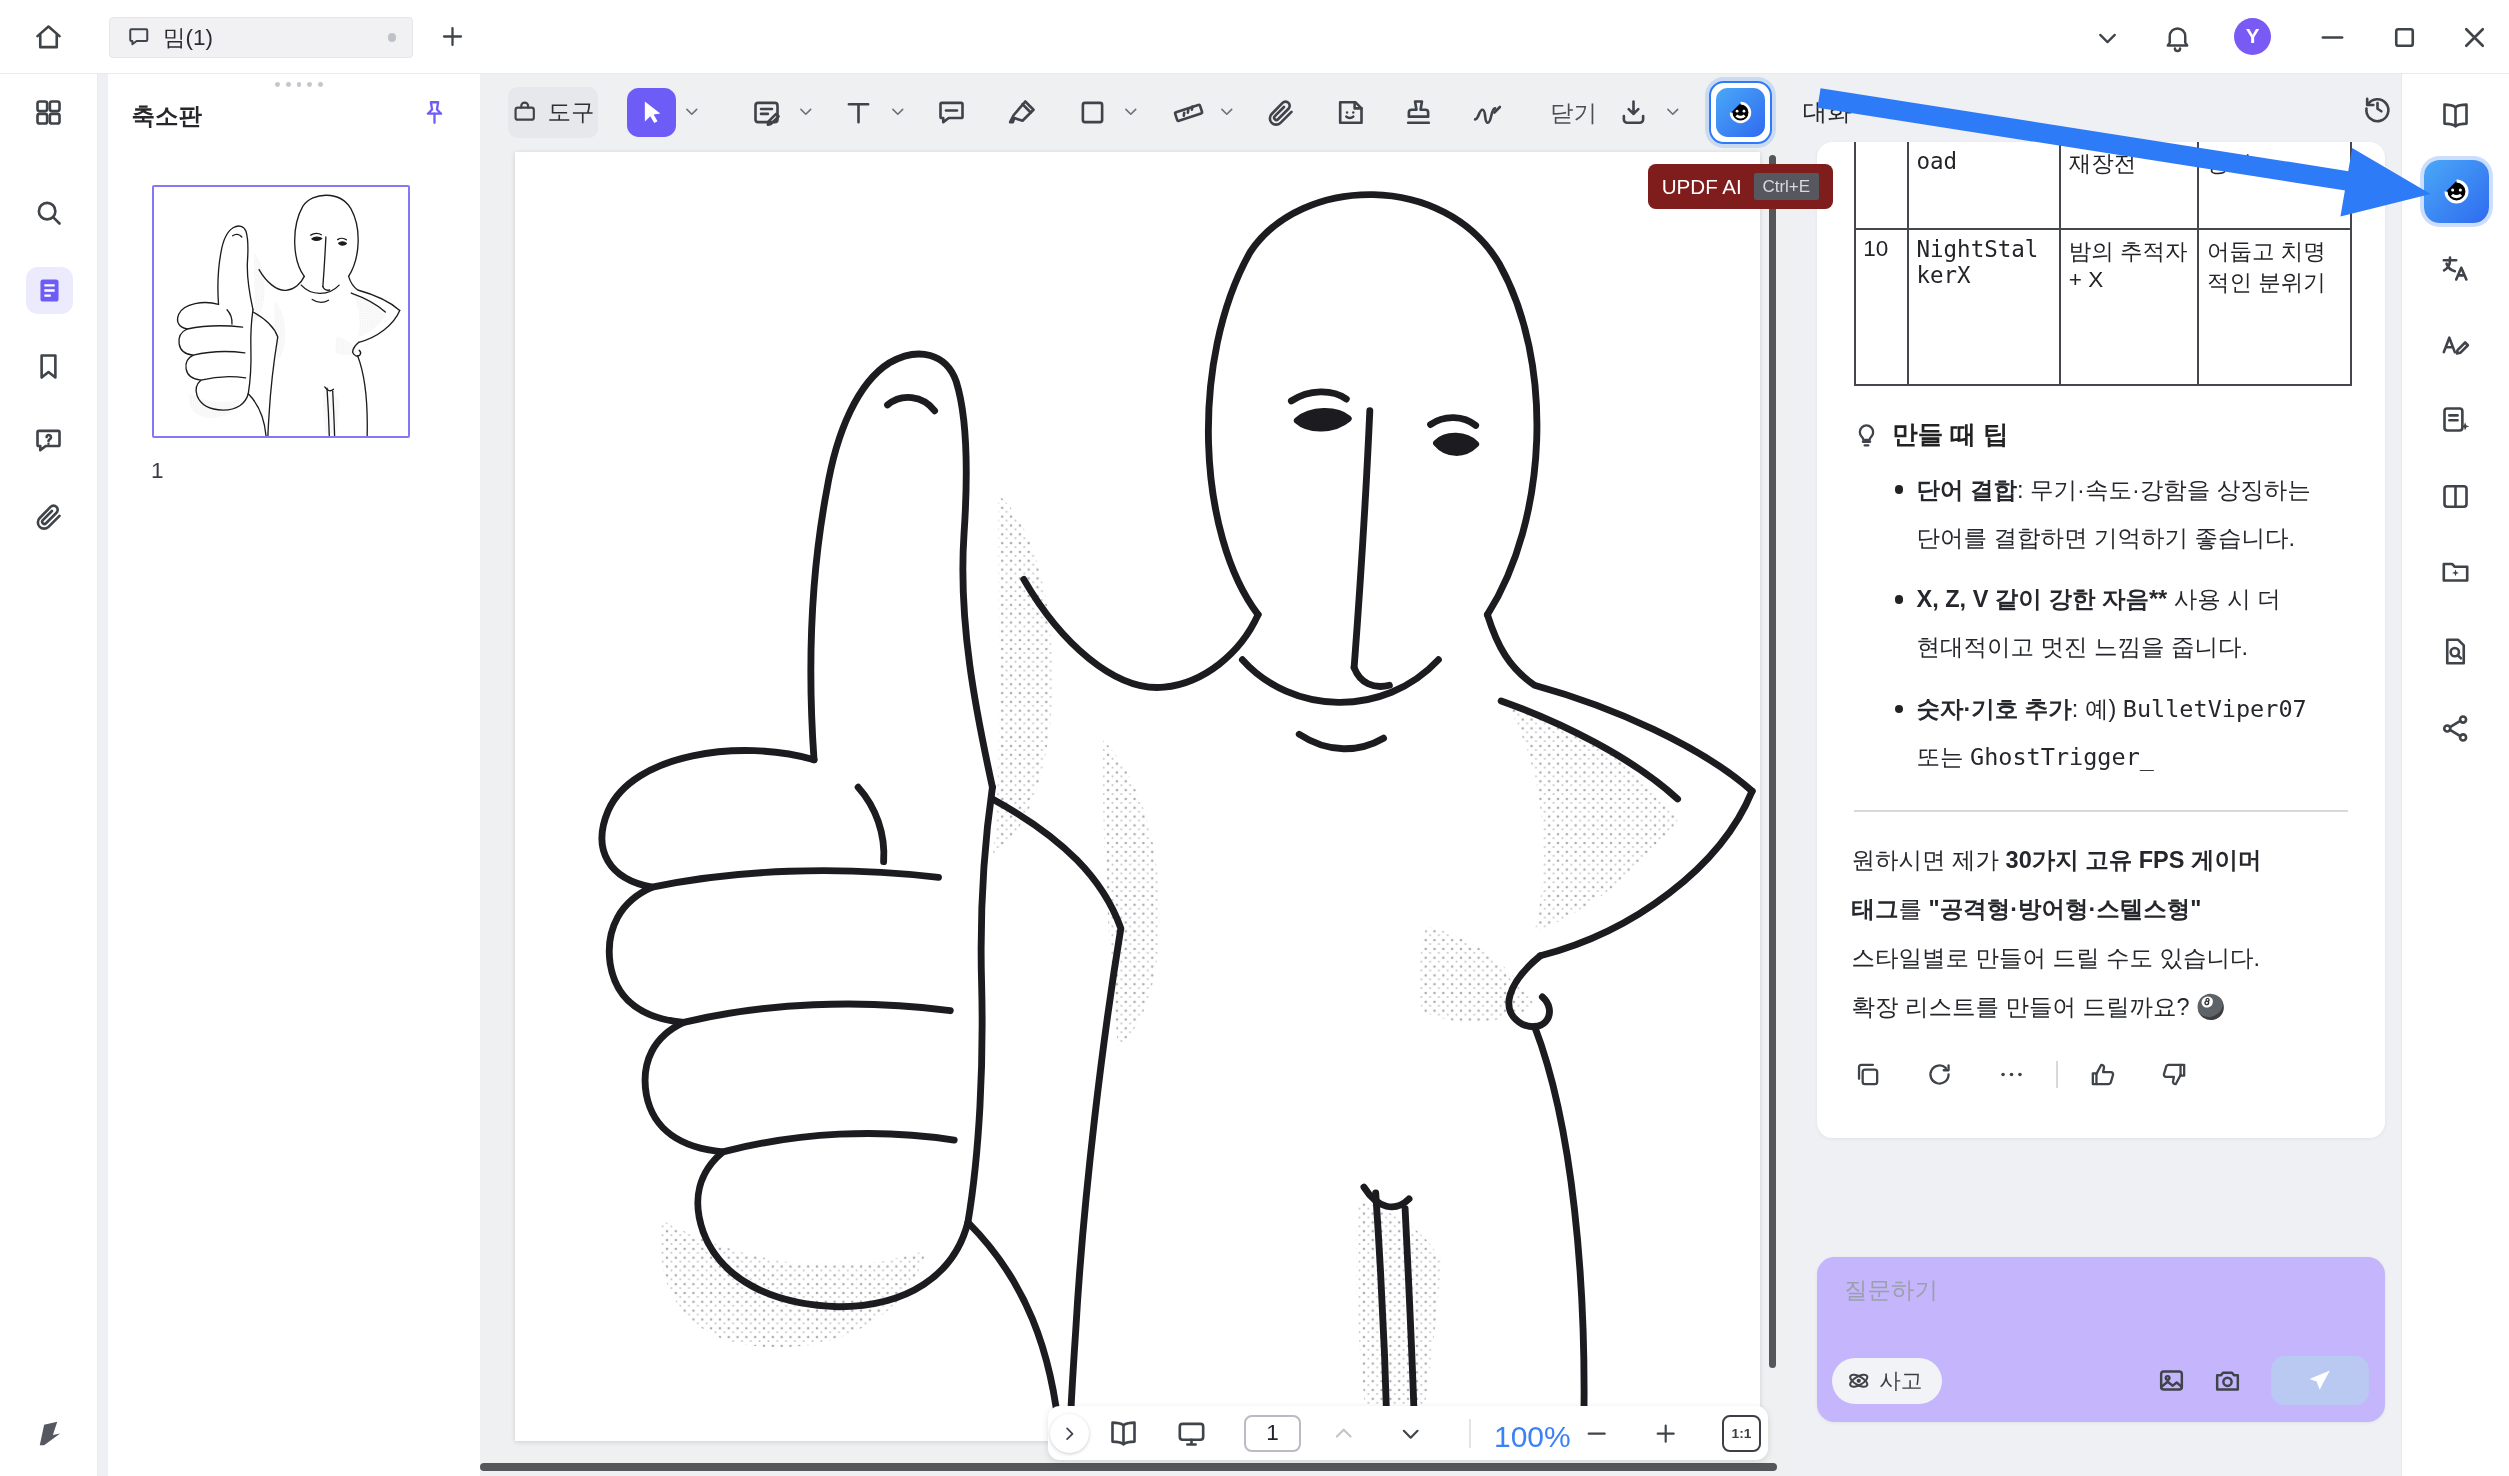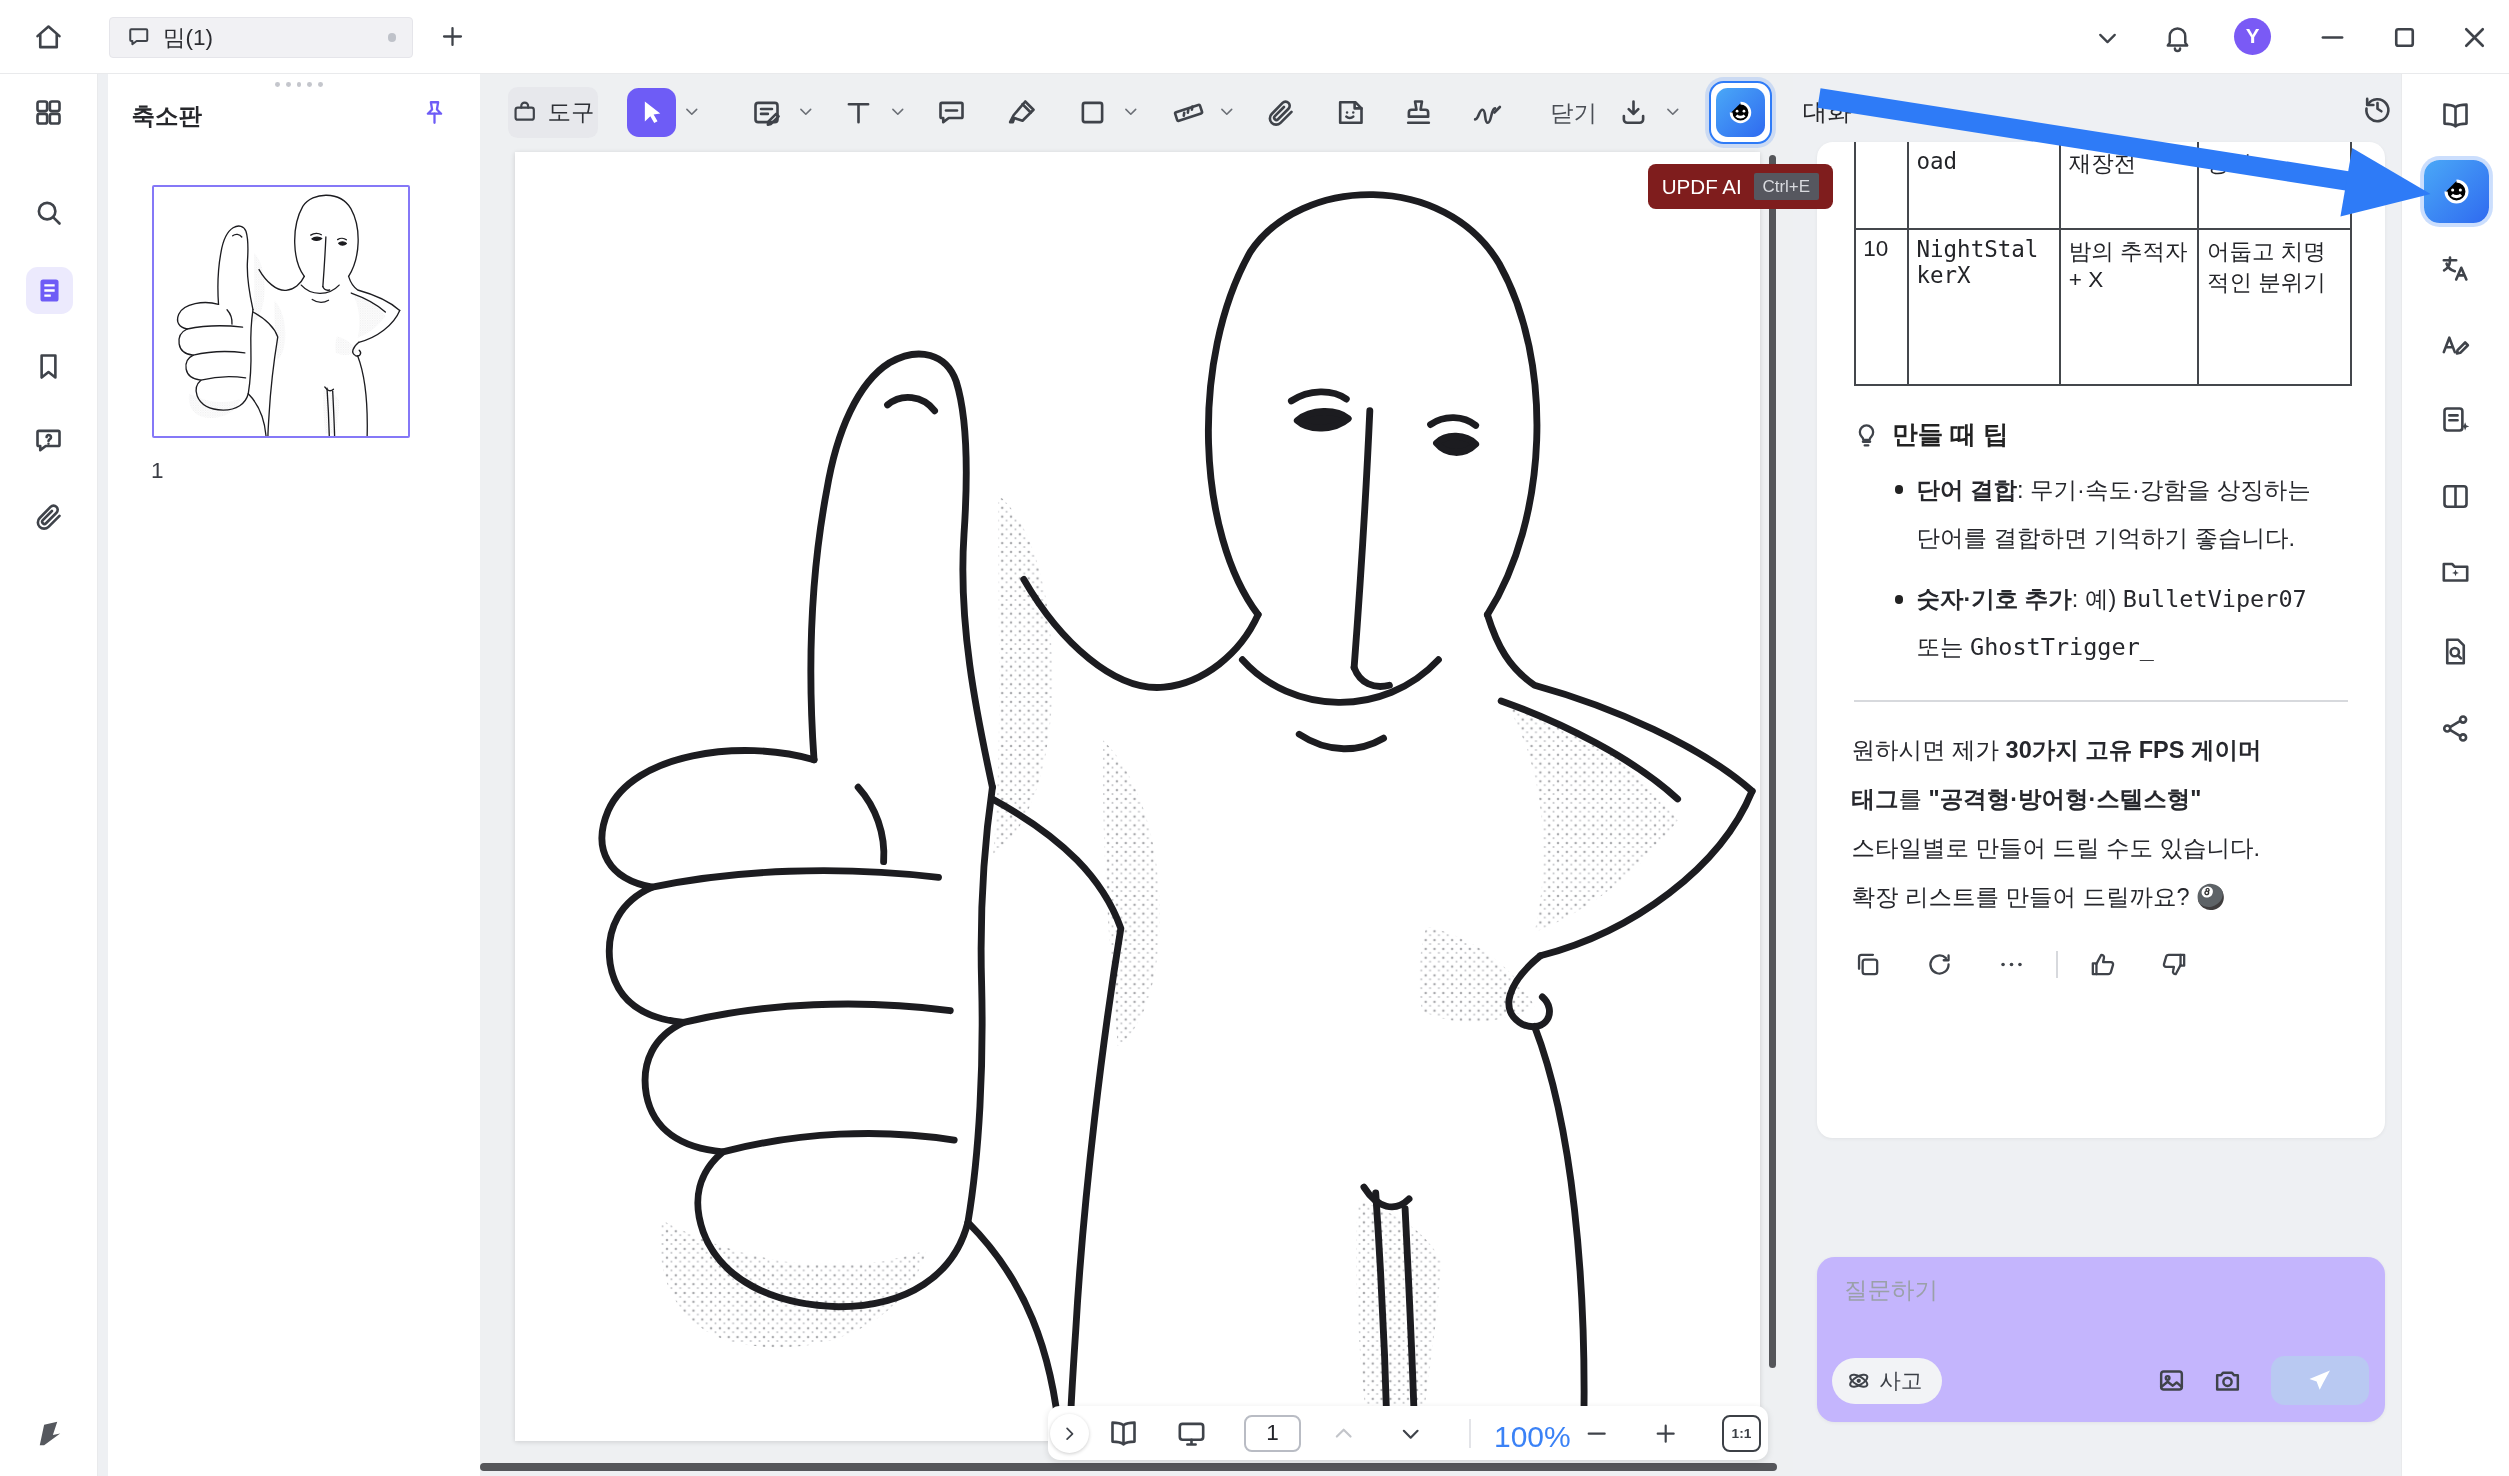--- a/index.html
+++ b/index.html
@@ -498,20 +498,25 @@
         <span>만들 때 팁</span>
       </div>
 
       <div class="bullet">
         <span class="dot"></span>
         <div><span class="b">단어 결합</span><span>: 무기·속도·강함을 상징하는</span></div>
         <div><span>단어를 결합하면 기억하기 좋습니다.</span></div>
       </div>
       <div class="bullet">
         <span class="dot"></span>
+        <div><span class="b">X, Z, V 같이 강한 자음**</span><span> 사용 시 더</span></div>
+        <div><span>현대적이고 멋진 느낌을 줍니다.</span></div>
+      </div>
+      <div class="bullet">
+        <span class="dot"></span>
         <div><span class="b">숫자·기호 추가</span><span>: 예) </span><span class="m">BulletViper07</span></div>
         <div><span>또는 </span><span class="m">GhostTrigger_</span></div>
       </div>
 
       <div class="chat-divider"></div>
 
       <div class="closing">
         <div><span>원하시면 제가 </span><span class="b">30가지 고유 FPS 게이머</span></div>
         <div><span class="b">태그</span><span>를 </span><span class="b">"공격형·방어형·스텔스형"</span></div>
         <div><span>스타일별로 만들어 드릴 수도 있습니다.</span></div>

